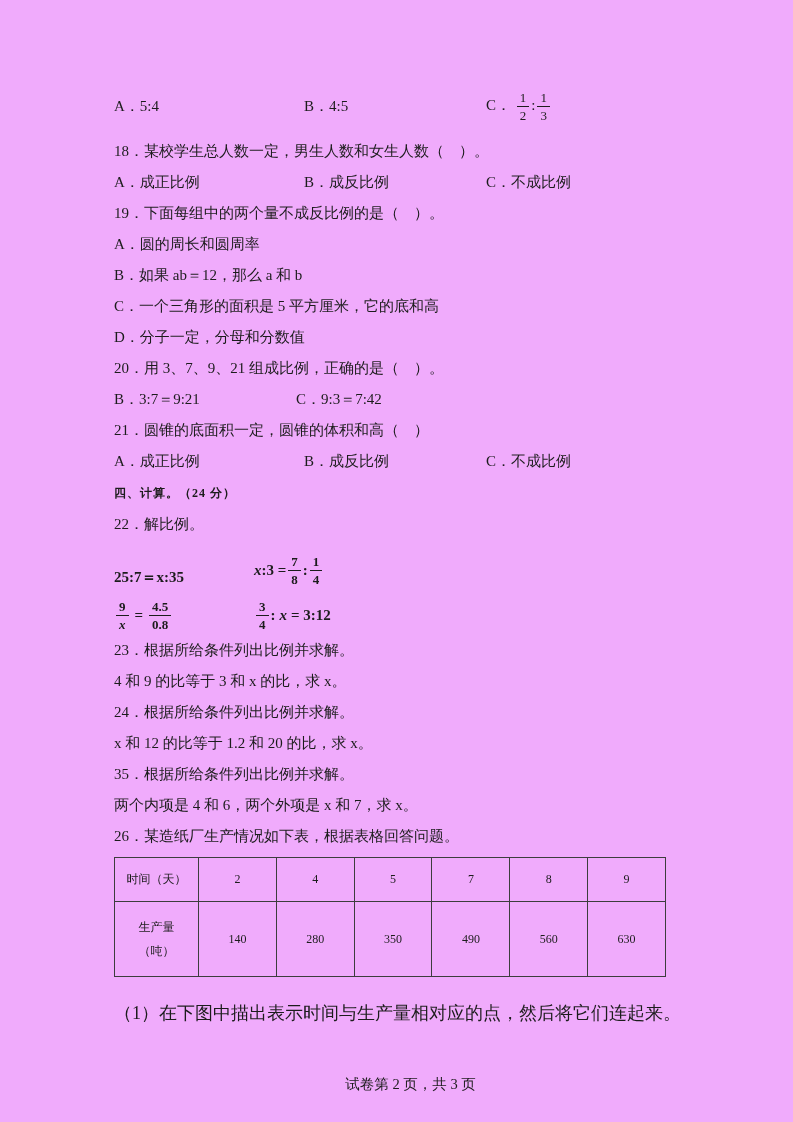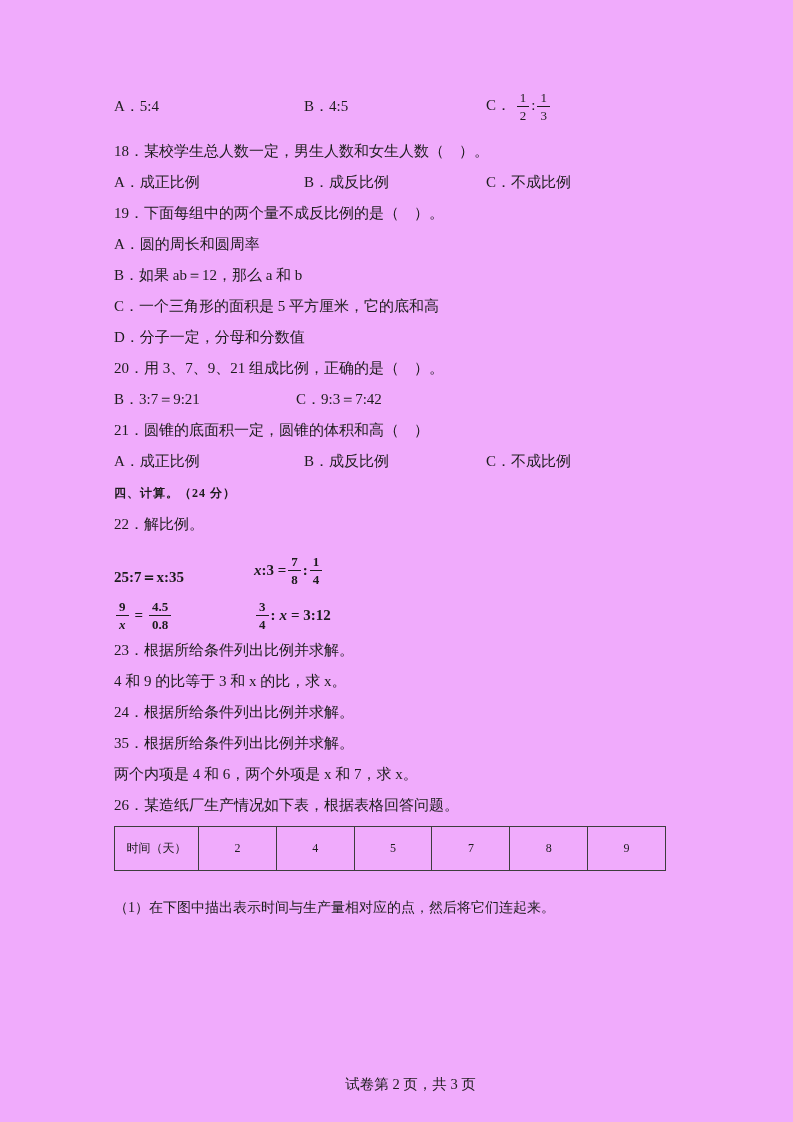--- a/index.html
+++ b/index.html
@@ -79,21 +79,21 @@
     text-align: center;
     vertical-align: middle;
     font-size: 12px;
     padding: 0;
   }
   table.dtable col.hc { width: 84px; }
   table.dtable tr.r1 td { height: 43px; }
   table.dtable tr.r2 td { height: 74px; }
   table.dtable .th2 div { line-height: 24px; }
   .sub-line {
-    font-size: 14px;
+    font-size: 18px;
     line-height: 21px;
     margin-top: 26px;
     white-space: nowrap;
   }
   .footer {
     position: absolute;
     left: 0;
     right: 0;
     bottom: 28px;
     text-align: center;
@@ -187,20 +187,21 @@
           <span class="eq-gap"></span>
           <span class="mi">x</span>
           <span class="eq-gap"></span>
           <span>= 3:12</span>
       </span>
     </div>
 
     <div class="line">23．根据所给条件列出比例并求解。</div>
     <div class="line">4 和 9 的比等于 3 和 x 的比，求 x。</div>
     <div class="line">24．根据所给条件列出比例并求解。</div>
+    <div class="line">x 和 12 的比等于 1.2 和 20 的比，求 x。</div>
     <div class="line">35．根据所给条件列出比例并求解。</div>
     <div class="line">两个内项是 4 和 6，两个外项是 x 和 7，求 x。</div>
 
     <div class="line">26．某造纸厂生产情况如下表，根据表格回答问题。</div>
 
     <table class="dtable">
       <colgroup>
         <col class="hc">
         <col>
           <col>
@@ -212,20 +213,32 @@
       <tbody>
           <tr class="r1">
         <td>时间（天）</td>
         <td>2</td>
         <td>4</td>
         <td>5</td>
         <td>7</td>
         <td>8</td>
         <td>9</td>
       </tr>
+      <tr class="r2">
+        <td class="th2">
+          <div>生产量</div>
+          <div>（吨）</div>
+        </td>
+        <td>140</td>
+        <td>280</td>
+        <td>350</td>
+        <td>490</td>
+        <td>560</td>
+        <td>630</td>
+      </tr>
     </tbody>
       </table>
 
     <div class="sub-line">（1）在下图中描出表示时间与生产量相对应的点，然后将它们连起来。</div>
 
   </div>
 
   <div class="footer">试卷第 2 页，共 3 页</div>
 </div>
 

